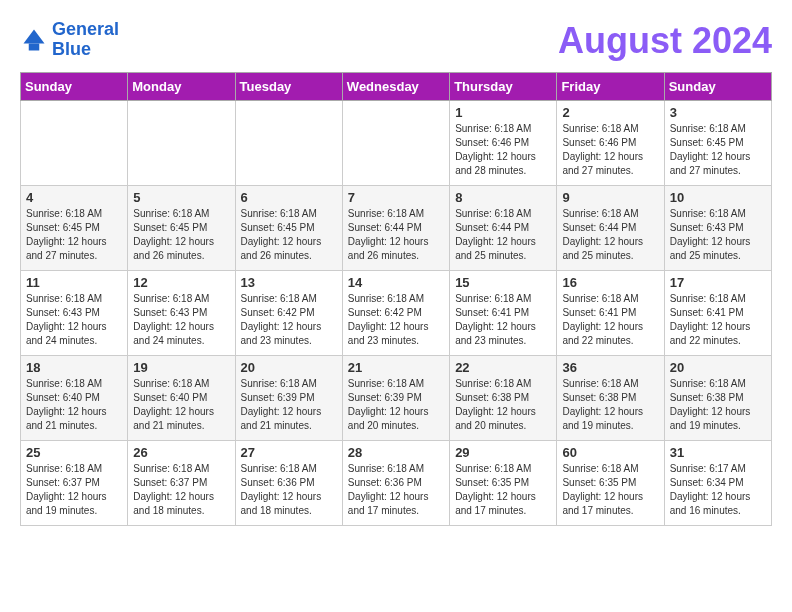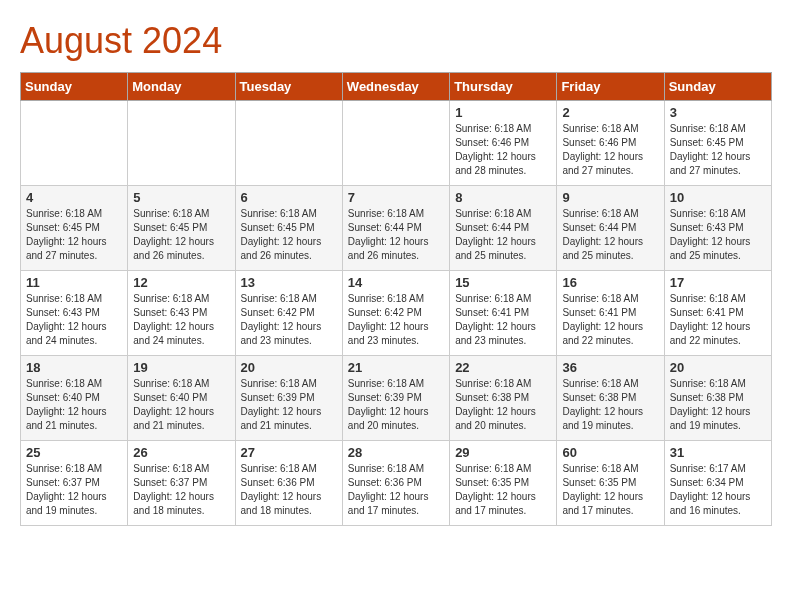--- a/index.html
+++ b/index.html
@@ -32,34 +32,34 @@
     }
     .logo-icon {
       width: 28px;
       height: 28px;
     }
     .title-block {
       text-align: right;
     }
     .month-title {
       font-size: 36px;
-      color: #c2410c;
-      font-weight: normal;
+      color: #8b5cf6;
+      font-weight: bold;
     }
     .location {
       font-size: 16px;
       color: #555;
     }
     table {
       width: 100%;
       border-collapse: collapse;
       table-layout: fixed;
     }
     thead tr th {
-      background-color: #c2410c;
+      background-color: #a21caf;
       color: #fff;
       font-size: 13px;
       font-weight: bold;
       padding: 6px 4px;
       text-align: left;
       border: 1px solid #aaa;
     }
     tbody tr td {
       border: 1px solid #ccc;
       vertical-align: top;
@@ -84,20 +84,31 @@
       line-height: 1.4;
     }
     .empty-cell {
       background: #fff !important;
     }
   </style>
 </head>
 <body>
 
 <div class="header">
+  <div class="logo">
+    <svg class="logo-icon" viewBox="0 0 32 32">
+      <rect x="0" y="0" width="32" height="32" fill="white"></rect>
+      <polygon points="16,4 28,20 4,20" fill="#2266cc"></polygon>
+      <rect x="10" y="20" width="12" height="8" fill="#2266cc"></rect>
+    </svg>
+    <div class="logo-text">
+      <div><span>General</span></div>
+      <div><span>Blue</span></div>
+    </div>
+  </div>
   <div class="title-block">
     <div class="month-title">August 2024</div>
   </div>
 </div>
 
 <table>
   <thead>
     <tr>
     <th>Sunday</th>
         <th>Monday</th>

